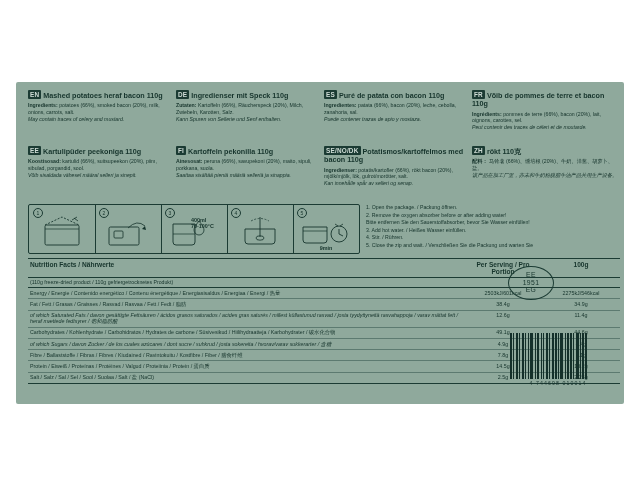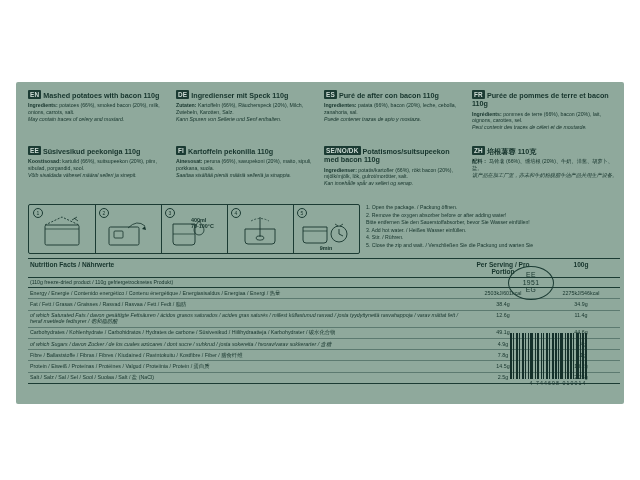--- a/index.html
+++ b/index.html
@@ -186,63 +186,63 @@
 </style>
 </head>
 <body>
 
 <div class="packet">
   <div class="inner">
 
     <div class="langs">
 
       <div class="lang c1">
-        <div class="head"><span class="badge">EN</span><span>Mashed potatoes with bacon 110g</span></div>
+        <div class="head"><span class="badge">EN</span><span>Mashed potatoes heraf bacon 110g</span></div>
         <p><span class="b">Ingredients:</span> <span>potatoes (66%), smoked bacon (20%), milk, onions, carrots, salt.</span></p>
         <p class="ital">May contain traces of celery and mustard.</p>
       </div>
 
       <div class="lang c2">
         <div class="head"><span class="badge">DE</span><span>Ingredienser mit Speck 110g</span></div>
         <p><span class="b">Zutaten:</span> <span>Kartoffeln (66%), Räucherspeck (20%), Milch, Zwiebeln, Karotten, Salz.</span></p>
         <p class="ital">Kann Spuren von Sellerie und Senf enthalten.</p>
       </div>
 
       <div class="lang c3">
-        <div class="head"><span class="badge">ES</span><span>Puré de after con bacon 110g</span></div>
+        <div class="head"><span class="badge">ES</span><span>Puré de patata con bacon 110g</span></div>
         <p><span class="b">Ingredientes:</span> <span>patata (66%), bacon (20%), leche, cebolla, zanahoria, sal.</span></p>
         <p class="ital">Puede contener trazas de apio y mostaza.</p>
       </div>
 
       <div class="lang c4">
-        <div class="head"><span class="badge">FR</span><span>Purée de pommes de terre et bacon 110g</span></div>
+        <div class="head"><span class="badge">FR</span><span>Võib de pommes de terre et bacon 110g</span></div>
         <p><span class="b">Ingrédients:</span> <span>pommes de terre (66%), bacon (20%), lait, oignons, carottes, sel.</span></p>
         <p class="ital">Peut contenir des traces de céleri et de moutarde.</p>
       </div>
 
       <div class="lang c1 row2">
-        <div class="head"><span class="badge">EE</span><span>Süsivesikud peekoniga 110g</span></div>
+        <div class="head"><span class="badge">EE</span><span>Kartulipüder peekoniga 110g</span></div>
         <p><span class="b">Koostisosad:</span> <span>kartulid (66%), suitsupeekon (20%), piim, sibulad, porgandid, sool.</span></p>
         <p class="ital">Võib sisaldada vähesel määral selleri ja sinepit.</p>
       </div>
 
       <div class="lang c2 row2">
         <div class="head"><span class="badge">FI</span><span>Kartoffeln pekonilla 110g</span></div>
         <p><span class="b">Ainesosat:</span> <span>peruna (66%), savupekoni (20%), maito, sipuli, porkkana, suola.</span></p>
         <p class="ital">Saattaa sisältää pieniä määriä selleriä ja sinappia.</p>
       </div>
 
       <div class="lang c3 row2">
-        <div class="head"><span class="badge">SE/NO/DK</span><span>Potatismos/suitsupeekon med bacon 110g</span></div>
+        <div class="head"><span class="badge">SE/NO/DK</span><span>Potatismos/kartoffelmos med bacon 110g</span></div>
         <p><span class="b">Ingredienser:</span> <span>potatis/kartofler (66%), rökt bacon (20%), mjölk/mjölk, lök, gulrot/morötter, salt.</span></p>
         <p class="ital">Kan innehålle spår av selleri og senap.</p>
       </div>
 
       <div class="lang c4 row2">
-        <div class="head"><span class="badge">ZH</span><span>培根薯蓉 110克</span></div>
+        <div class="head"><span class="badge">ZH</span><span>rökt 110克</span></div>
         <p><span class="b">配料：</span> <span>马铃薯 (66%)、燻培根 (20%)、牛奶、洋葱、胡萝卜、盐。</span></p>
         <p class="ital">该产品在加工厂里，亦未和牛奶粉脱脂牛油产品共用生产设备。</p>
       </div>
     </div>
 
     <div class="pictos">
 
       <div class="pcell" style="left:0;width:66px;">
         <span class="pnum">1</span>
         <div class="picto-art">

